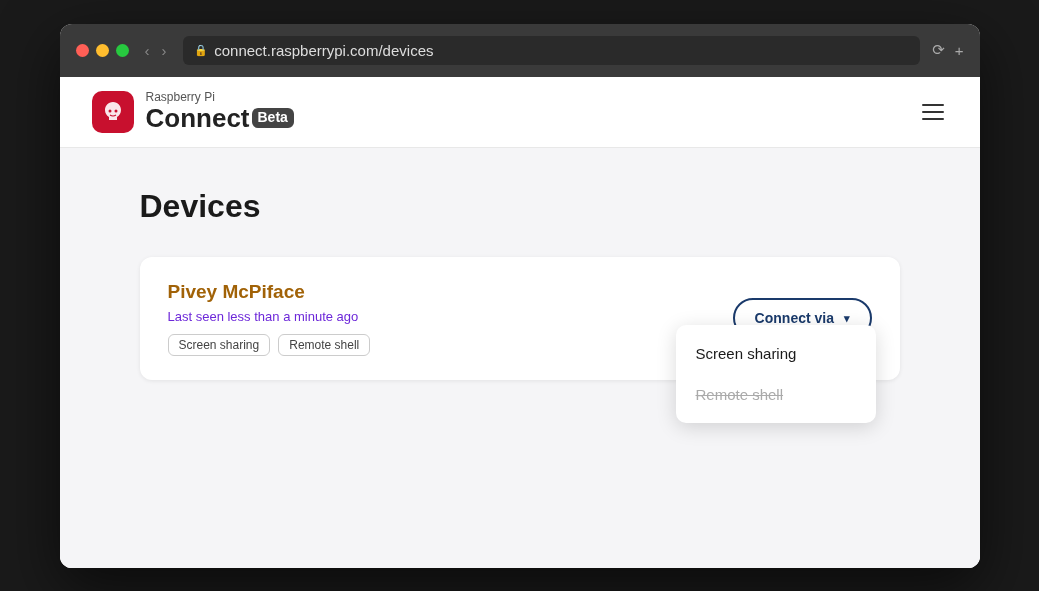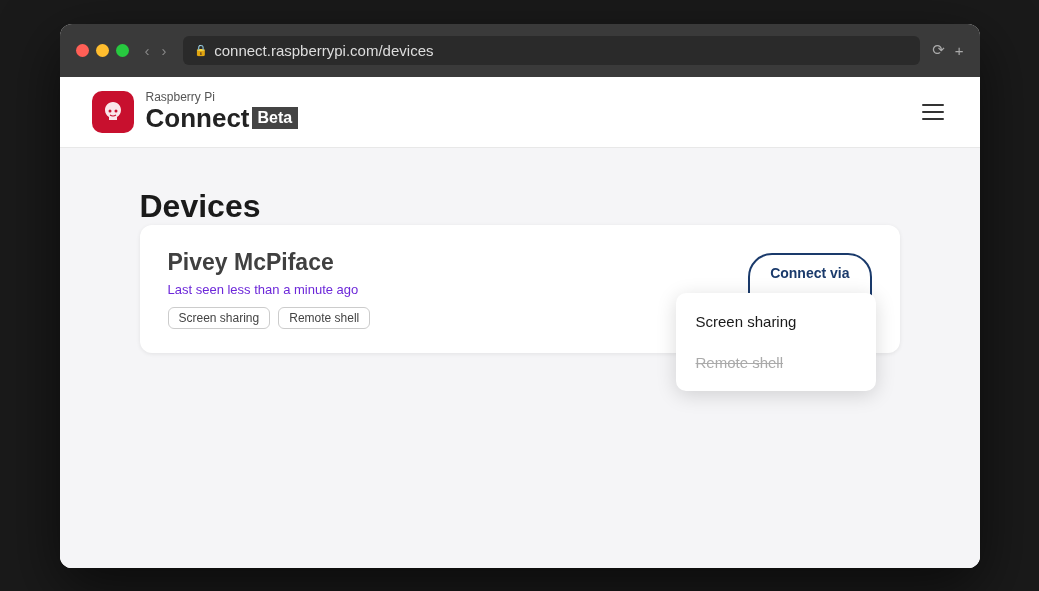--- a/index.html
+++ b/index.html
@@ -145,24 +145,24 @@
       font-weight: 600;
       color: #222;
       display: flex;
       align-items: center;
       gap: 2px;
     }
 
     .beta-badge {
       background: #444;
       color: #fff;
-      font-size: 16px;
+      font-size: 14px;
       font-weight: 600;
       padding: 2px 6px;
-      border-radius: 0;
+      border-radius: 6px;
       vertical-align: middle;
     }
 
     .hamburger-menu {
       cursor: pointer;
       display: flex;
       flex-direction: column;
       gap: 5px;
       padding: 4px;
     }
@@ -179,20 +179,21 @@
       background: #f5f5f7;
       padding: 40px 80px;
       min-height: 420px;
       position: relative;
     }
 
     .page-header {
       display: flex;
       align-items: center;
       justify-content: space-between;
+      margin-bottom: 32px;
     }
 
     .page-title {
       font-size: 32px;
       font-weight: 700;
       color: #1a1a1a;
     }
 
     .add-device-btn {
       background: #1a3a6b;
@@ -217,23 +218,23 @@
       position: relative;
     }
 
     .device-info {
       display: flex;
       flex-direction: column;
       gap: 6px;
     }
 
     .device-name {
-      font-size: 23px;
-      font-weight: 600;
-      color: #404040;
+      font-size: 19px;
+      font-weight: 600;
+      color: #a16207;
       text-decoration: none;
       cursor: pointer;
     }
 
     .device-last-seen {
       font-size: 13px;
       color: #6d28d9;
     }
 
     .device-tags {
@@ -255,22 +256,21 @@
       background: #fff;
       border: 2px solid #1a3a6b;
       border-radius: 24px;
       padding: 10px 20px;
       font-size: 14px;
       font-weight: 600;
       color: #1a3a6b;
       cursor: pointer;
       display: flex;
       align-items: center;
-      gap: 18px;
-      flex-direction: column;
+      gap: 10px;
     }
 
     .connect-via-btn .chevron {
       font-size: 11px;
     }
 
     
     .dropdown-menu {
       position: absolute;
       right: 24px;

